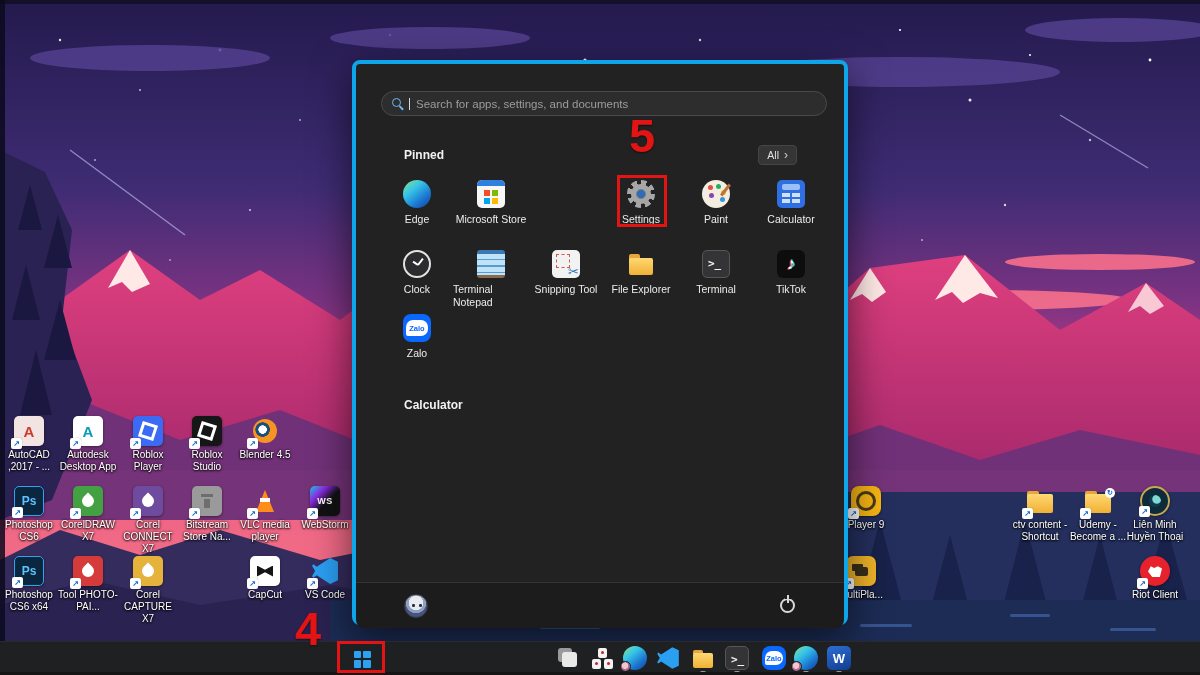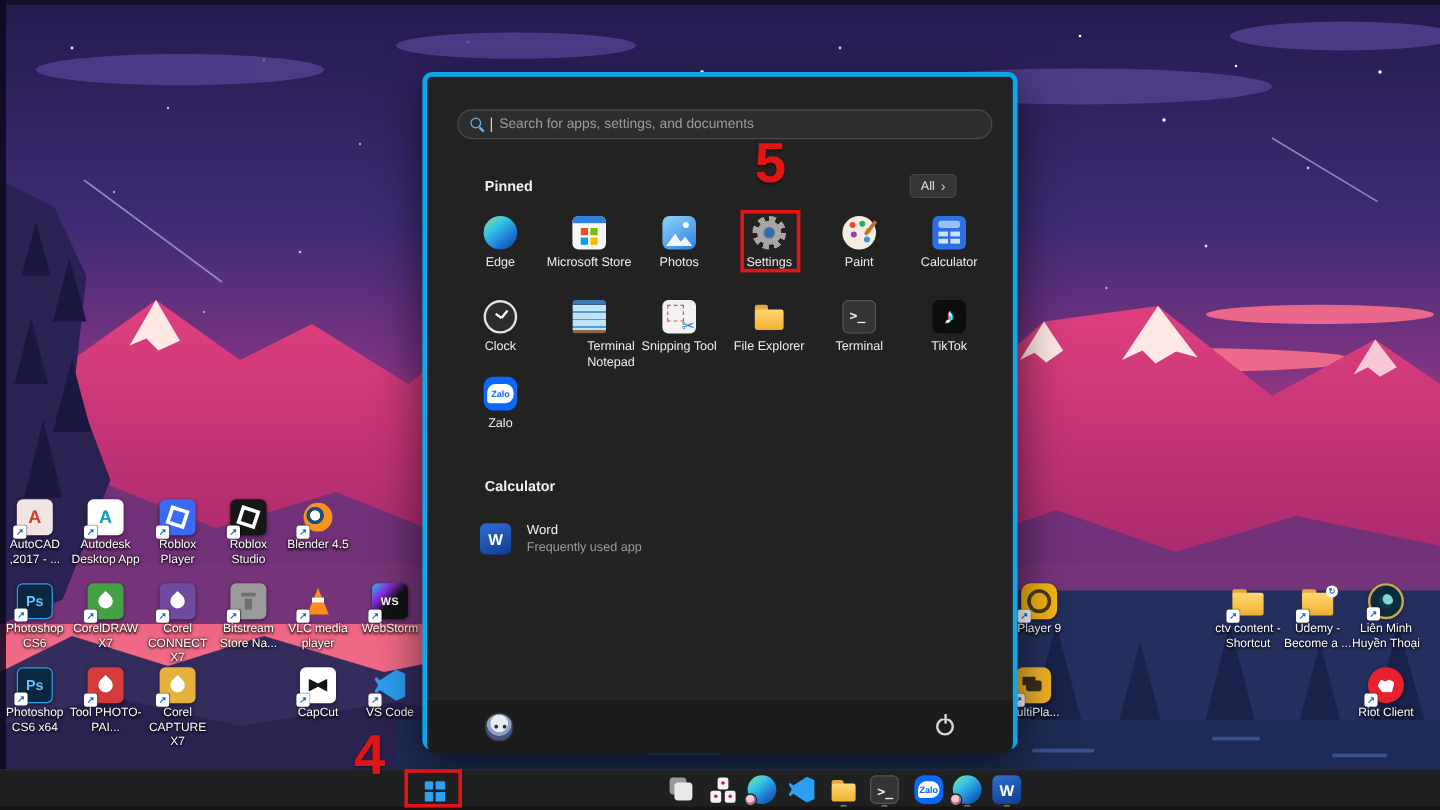--- a/index.html
+++ b/index.html
@@ -65,21 +65,21 @@
      border:1px solid #4a4a4c;display:flex;align-items:center;padding:0 10px;gap:6px}
   .sm-search .mag{color:#6cb8f5}
   .caret{width:1px;height:12px;background:#d6d6d6}
   .sm-ph{font-size:11.5px;color:#9c9c9c}
   .sec-title{position:absolute;font-size:12px;font-weight:700;color:#f2f2f2}
   .all-btn{position:absolute;right:47px;top:81px;height:20px;background:#353536;border:1px solid #454547;border-radius:4px;
      display:flex;align-items:center;gap:5px;padding:0 8px;font-size:10.5px;color:#e2e2e2}
   .all-btn .chev{font-size:12px;color:#cfcfcf;line-height:1}
   .pcell{position:absolute;width:76px;display:flex;flex-direction:column;align-items:center;cursor:default}
   .picon{width:28px;height:28px;position:relative;flex:none}
-  .plabel{margin-top:5px;font-size:10.5px;color:#ececec;text-align:right;line-height:1.2}
+  .plabel{margin-top:5px;font-size:10.5px;color:#ececec;text-align:left;line-height:1.2}
 
   
   .i-edge{border-radius:50%;background:linear-gradient(140deg,#8ae48a 0%,#35c3e8 35%,#1b74d0 70%,#123f8f 100%)}
   .i-store{background:#f7f7f7;border-radius:5px;overflow:hidden}
   .i-store::before{content:"";position:absolute;top:0;left:0;right:0;height:6px;background:#2f80de}
   .i-store::after{content:"";position:absolute;left:7px;top:10px;width:14px;height:14px;
      background:linear-gradient(#f25022,#f25022) 0 0/6px 6px no-repeat,linear-gradient(#7fba00,#7fba00) 8px 0/6px 6px no-repeat,
                 linear-gradient(#00a4ef,#00a4ef) 0 8px/6px 6px no-repeat,linear-gradient(#ffb900,#ffb900) 8px 8px/6px 6px no-repeat}
   .i-photos{border-radius:6px;background:linear-gradient(145deg,#8ed5f8,#2f7fe0)}
   .i-photos::before{content:"";position:absolute;left:3px;right:3px;bottom:3px;height:12px;background:#fff;opacity:.92;
@@ -437,24 +437,20 @@
     </div>
 
     <div class="pcell" style="left:23px;top:116px">
       <div class="picon i-edge"></div>
       <div class="plabel">Edge</div>
     </div>
     <div class="pcell" style="left:97px;top:116px">
       <div class="picon i-store"></div>
       <div class="plabel">Microsoft Store</div>
     </div>
-    <div class="pcell" style="left:172px;top:116px">
-      <div class="picon i-photos"></div>
-      <div class="plabel">Photos</div>
-    </div>
     <div class="pcell" style="left:247px;top:116px">
       <div class="picon i-gear"></div>
       <div class="plabel">Settings</div>
     </div>
     <div class="pcell" style="left:322px;top:116px">
       <div class="picon i-paint"></div>
       <div class="plabel">Paint</div>
     </div>
     <div class="pcell" style="left:397px;top:116px">
       <div class="picon i-calc"></div>
@@ -488,27 +484,20 @@
 
     <div class="pcell" style="left:23px;top:250px">
       <div class="picon i-zalo"></div>
       <div class="plabel">Zalo</div>
     </div>
 
     <div class="hl-box"></div>
     <div class="hl-num5">5</div>
 
     <div class="sec-title" style="left:48px;top:334px">Calculator</div>
-    <div class="rec-item">
-      <div class="rec-icon i-word"></div>
-      <div>
-        <div class="rec-title">Word</div>
-        <div class="rec-sub">Frequently used app</div>
-      </div>
-    </div>
 
     <div class="sm-footer">
       <div class="avatar"></div>
       <div class="power"></div>
     </div>
   </div>
 
   <div id="taskbar">
     <div class="tb-start">
       <div class="win-logo">

